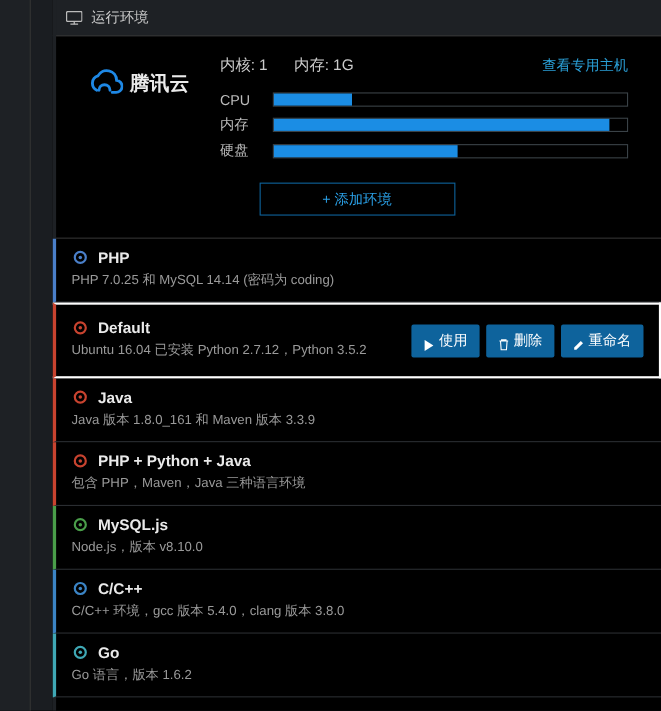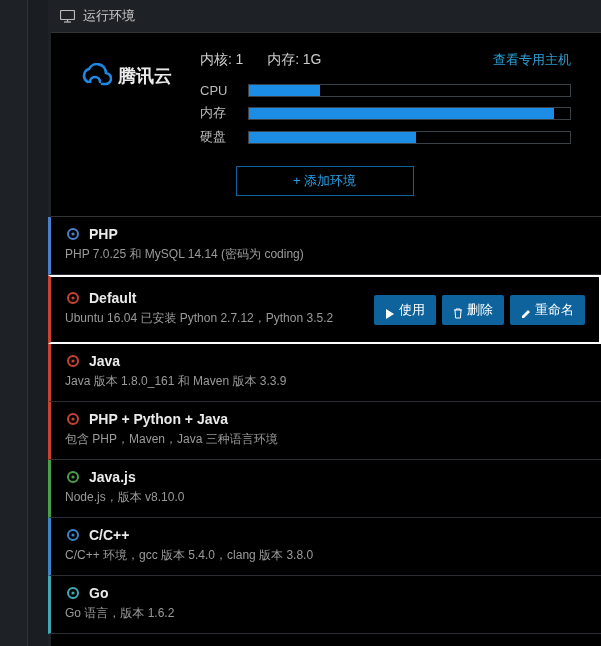--- a/index.html
+++ b/index.html
@@ -292,21 +292,21 @@
         <div class="env-desc">包含 PHP，Maven，Java 三种语言环境</div>
       </div>
       <div class="env-item" style="border-left-color: rgb(74, 158, 74);">
         <div class="env-head">
           <span class="icon">
             <svg width="16" height="16" viewBox="0 0 16 16">
               <circle cx="8" cy="8" r="5" fill="none" stroke="#4a9e4a" stroke-width="2"></circle>
               <circle cx="8" cy="8" r="1.6" fill="#4a9e4a"></circle>
             </svg>
           </span>
-          <span class="env-name">Java.js</span>
+          <span class="env-name">MySQL.js</span>
         </div>
         <div class="env-desc">Node.js，版本 v8.10.0</div>
       </div>
       <div class="env-item" style="border-left-color: rgb(59, 132, 197);">
         <div class="env-head">
           <span class="icon">
             <svg width="16" height="16" viewBox="0 0 16 16">
               <circle cx="8" cy="8" r="5" fill="none" stroke="#3b84c5" stroke-width="2"></circle>
               <circle cx="8" cy="8" r="1.6" fill="#3b84c5"></circle>
             </svg>

